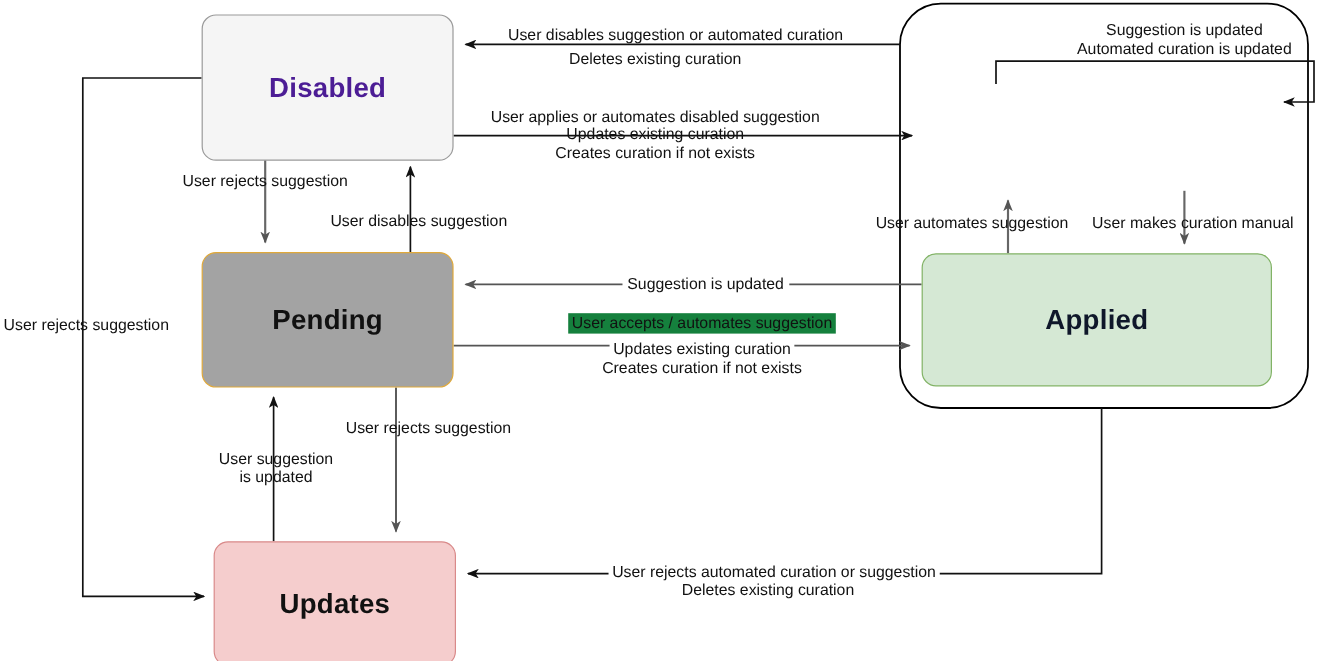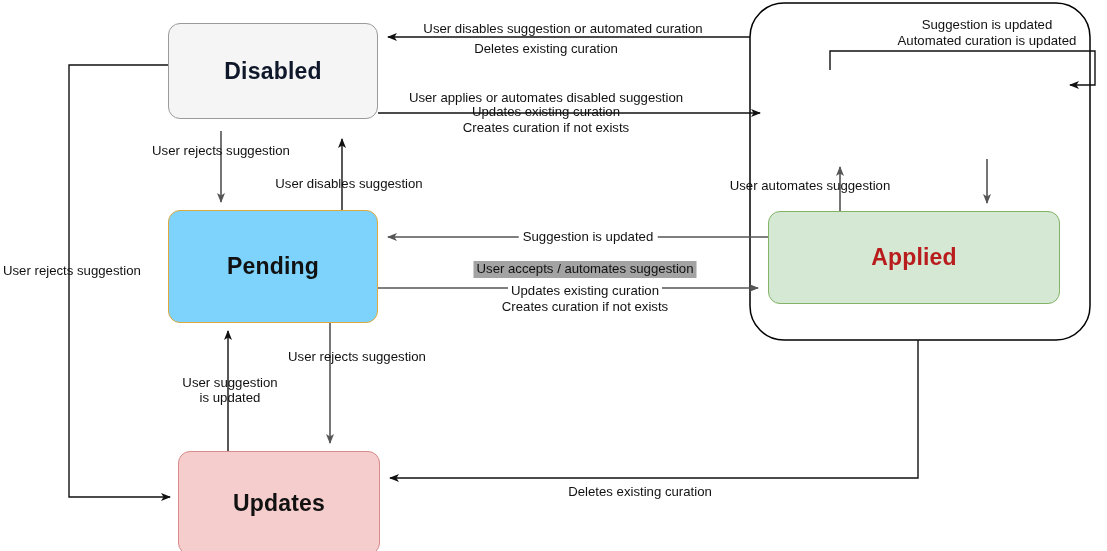--- a/index.html
+++ b/index.html
@@ -29,38 +29,38 @@
     box-sizing: border-box;
     border-radius: 12px;
     display: flex;
     align-items: center;
     justify-content: center;
     font-weight: bold;
     font-size: 23px;
     letter-spacing: 0.2px;
   }
   .node-disabled {
-    left: 168px; top: 23px; width: 210px; height: 96px;
-    background: #f5f5f5; border: 1.4px solid #9a9a9a; color: #0f172a;
+    left: 168px; top: 12px; width: 210px; height: 122px;
+    background: #f5f5f5; border: 1.4px solid #9a9a9a; color: #4c1d95;
   }
   .node-pending {
     left: 168px; top: 210px; width: 210px; height: 113px;
-    background: #7dd3fc; border: 1.4px solid #e0a93b; color: #111111;
+    background: #a3a3a3; border: 1.4px solid #e0a93b; color: #111111;
   }
   .node-rejected {
     left: 178px; top: 451px; width: 202px; height: 104px;
     background: #f5cdcd; border: 1.4px solid #d98a8a; color: #111111;
   }
   .node-automated {
     left: 768px; top: 70px; width: 292px; height: 89px;
     background: #e3d3ea; border: 1.4px solid #a97cb8; color: #111111;
   }
   .node-applied {
-    left: 768px; top: 211px; width: 292px; height: 93px;
-    background: #d5e8d4; border: 1.4px solid #82b366; color: #b91c1c;
+    left: 768px; top: 211px; width: 292px; height: 111px;
+    background: #d5e8d4; border: 1.4px solid #82b366; color: #0f172a;
   }
   .edge-label {
     position: absolute;
     font-size: 13.2px;
     color: #111111;
     line-height: 16.5px;
     white-space: nowrap;
     text-align: center;
   }
   .lbl-center { transform: translateX(-50%); }
@@ -135,29 +135,31 @@
 
   <div class="edge-label lbl-center" style="left:987px; top:17px;">Suggestion is updated</div>
   <div class="edge-label lbl-center" style="left:987px; top:33px;text-align:right;">Automated curation is updated</div>
 
   <div class="edge-label lbl-center" style="left:221px; top:143px;">User rejects suggestion</div>
 
   <div class="edge-label lbl-center" style="left:349px; top:176px;">User disables suggestion</div>
 
   <div class="edge-label lbl-center" style="left:588px; top:229px; background:#ffffff; padding:0 4px;">Suggestion is updated</div>
 
-  <div class="edge-label lbl-center" style="left:585px; top:261px; background:#a3a3a3; padding:0 3px;">User accepts / automates suggestion</div>
+  <div class="edge-label lbl-center" style="left:585px; top:261px; background:#15803d; padding:0 3px;">User accepts / automates suggestion</div>
   <div class="edge-label lbl-center" style="left:585px; top:283px; background:#ffffff; padding:0 3px;">Updates existing curation</div>
   <div class="edge-label lbl-center" style="left:585px; top:299px; background:#ffffff; padding:0 3px;">Creates curation if not exists</div>
 
   <div class="edge-label lbl-center" style="left:810px; top:178px;">User automates suggestion</div>
 
+  <div class="edge-label lbl-center" style="left:994px; top:178px;">User makes curation manual</div>
 
   <div class="edge-label" style="left:3px; top:263px;">User rejects suggestion</div>
 
   <div class="edge-label lbl-center" style="left:230px; top:375px;">User suggestion</div>
   <div class="edge-label lbl-center" style="left:230px; top:390px;">is updated</div>
 
   <div class="edge-label lbl-center" style="left:357px; top:349px;">User rejects suggestion</div>
 
+  <div class="edge-label lbl-center" style="left:645px; top:469px; background:#ffffff; padding:0 3px;">User rejects automated curation or suggestion</div>
   <div class="edge-label lbl-center" style="left:640px; top:484px;">Deletes existing curation</div>
 
 </div>
 
 </body></html>

